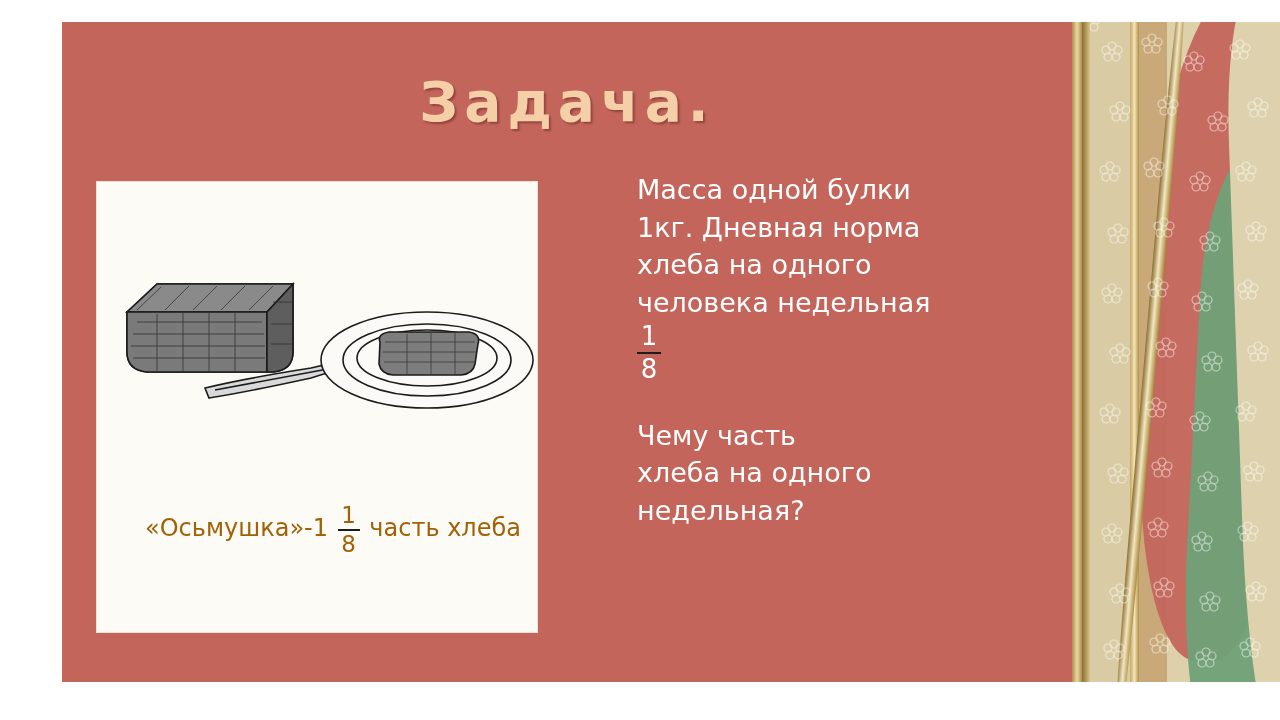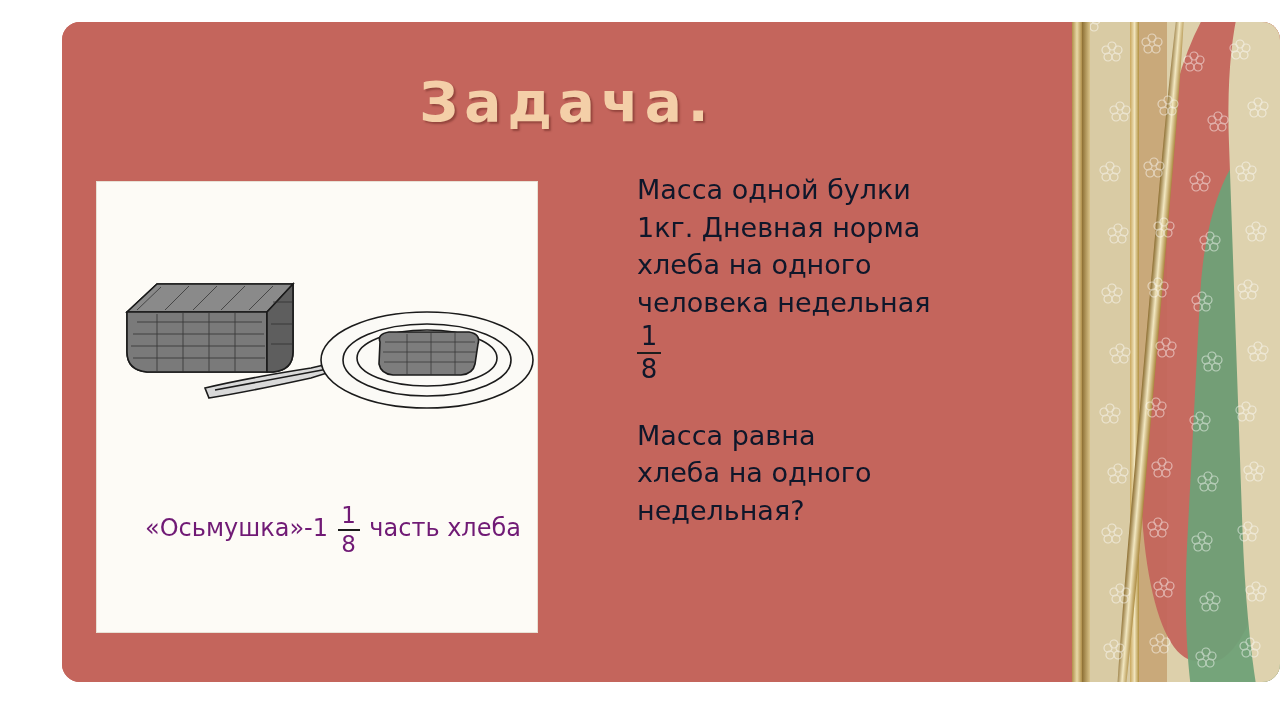--- a/index.html
+++ b/index.html
@@ -21,21 +21,20 @@
   }
   
   .stage {
     position: absolute;
     left: 62px;
     top: 22px;
     width: 1218px;
     height: 660px;
     background: #c4655c;
     overflow: hidden;
-    border-radius: 18px;
   }
   
   .content-panel {
     position: absolute;
     left: 0px;
     top: 0px;
     width: 1010px;
     height: 660px;
     background: #c4655c;
   }
@@ -128,21 +127,21 @@
     left: 0; top: 10px;
     width: 440px;
     height: 280px;
   }
   .picture-caption {
     position: absolute;
     left: 0;
     top: 320px;
     width: 472px;
     text-align: center;
-    color: #701a75;
+    color: #a16207;
     font-size: 24px;
     font-family: "DejaVu Sans", sans-serif;
   }
   .cap-line {
     display: inline-block;
     vertical-align: middle;
   }
   .frac {
     display: inline-block;
     vertical-align: middle;
@@ -155,21 +154,21 @@
   .frac .num { display: block; font-size: 23px; }
   .frac .bar { display: block; border-top: 2px solid #1b1b1b; width: 22px; margin: 2px auto; }
   .frac .den { display: block; font-size: 23px; }
 
   
   .text-col {
     position: absolute;
     left: 575px;
     top: 150px;
     width: 420px;
-    color: #0f172a;
+    color: #ffffff;
     font-size: 27px;
     line-height: 1.32;
     font-family: "DejaVu Sans", sans-serif;
   }
   .para { margin-bottom: 2px; }
   .para-gap { height: 34px; }
   .inline-frac {
     display: inline-block;
     vertical-align: middle;
     text-align: center;
@@ -258,21 +257,21 @@
         <div class="para">хлеба на одного</div>
         <div class="para">человека недельная</div>
         <div class="para">
           <span class="inline-frac">
             <span class="num">1</span>
             <span class="bar"></span>
             <span class="den">8</span>
           </span>
         </div>
         <div class="para-gap"></div>
-        <div class="para">Масса равна</div>
+        <div class="para">Чему часть</div>
         <div class="para">хлеба на одного</div>
         <div class="para">недельная?</div>
       </div>
 
     </div>
 
     <div class="ornament">
       <div class="orn-strip orn-gold-1"></div>
       <div class="orn-strip orn-gold-2"></div>
       <div class="orn-strip orn-cream"></div>

